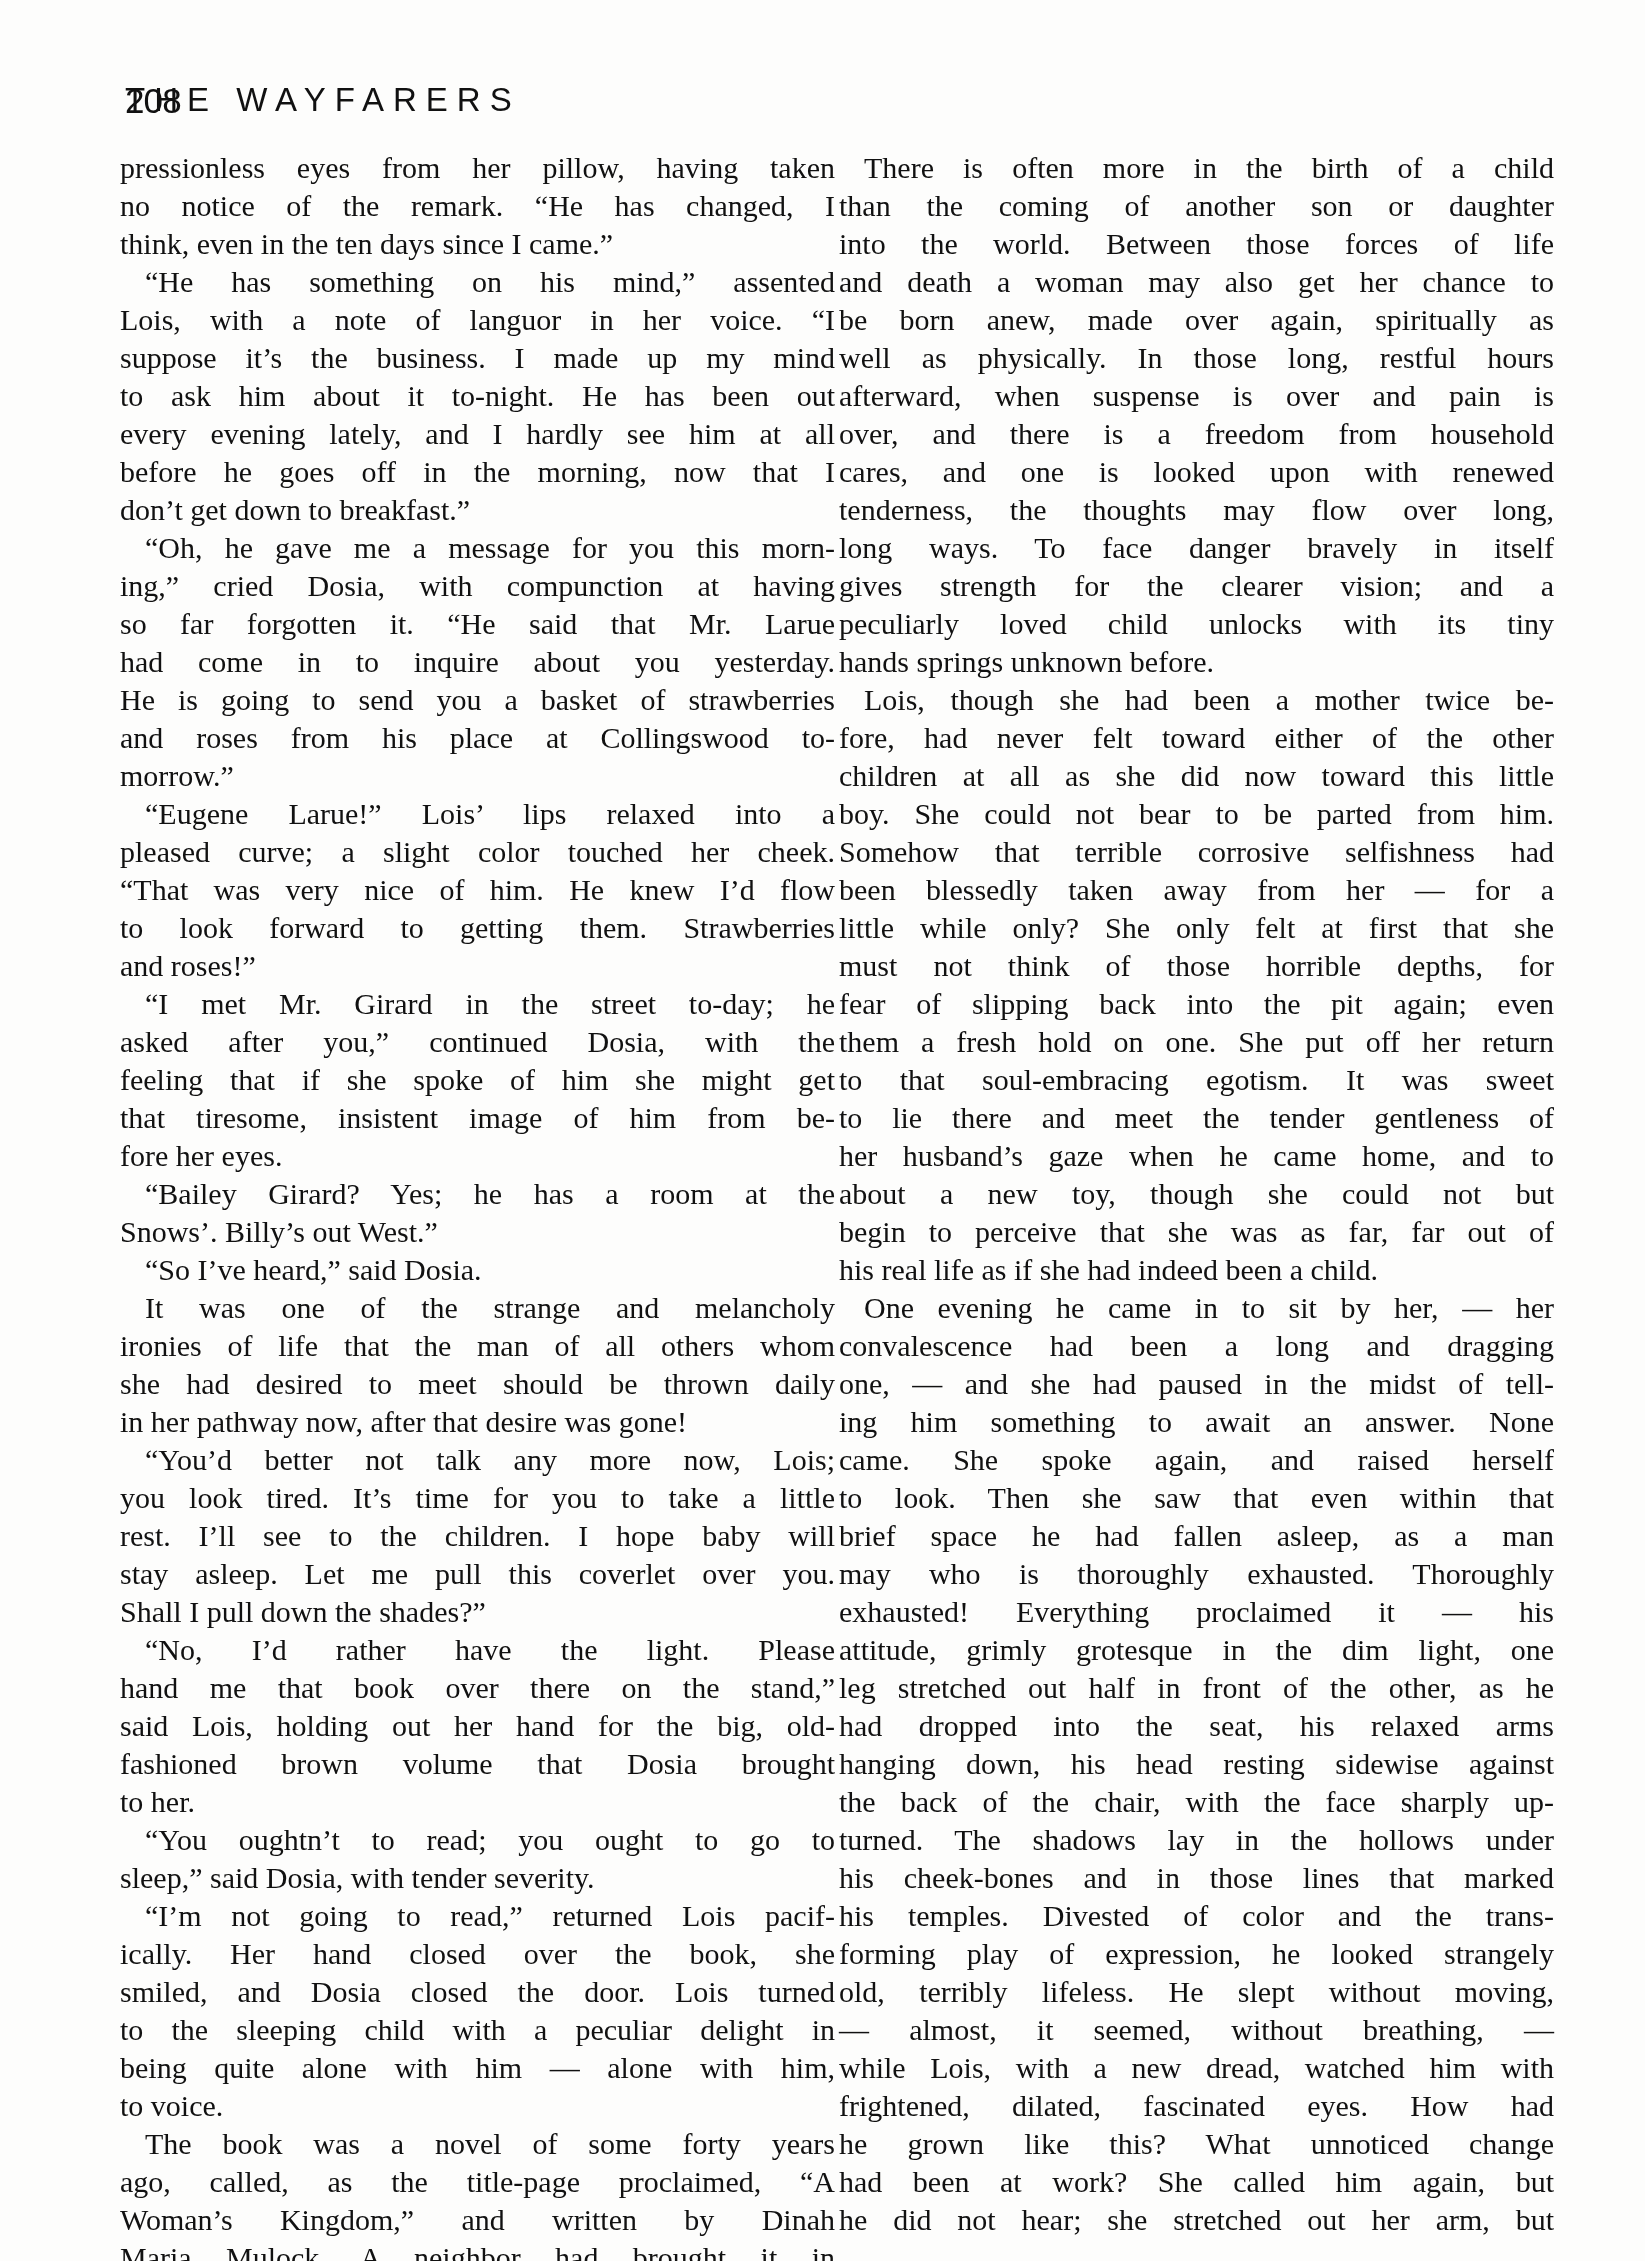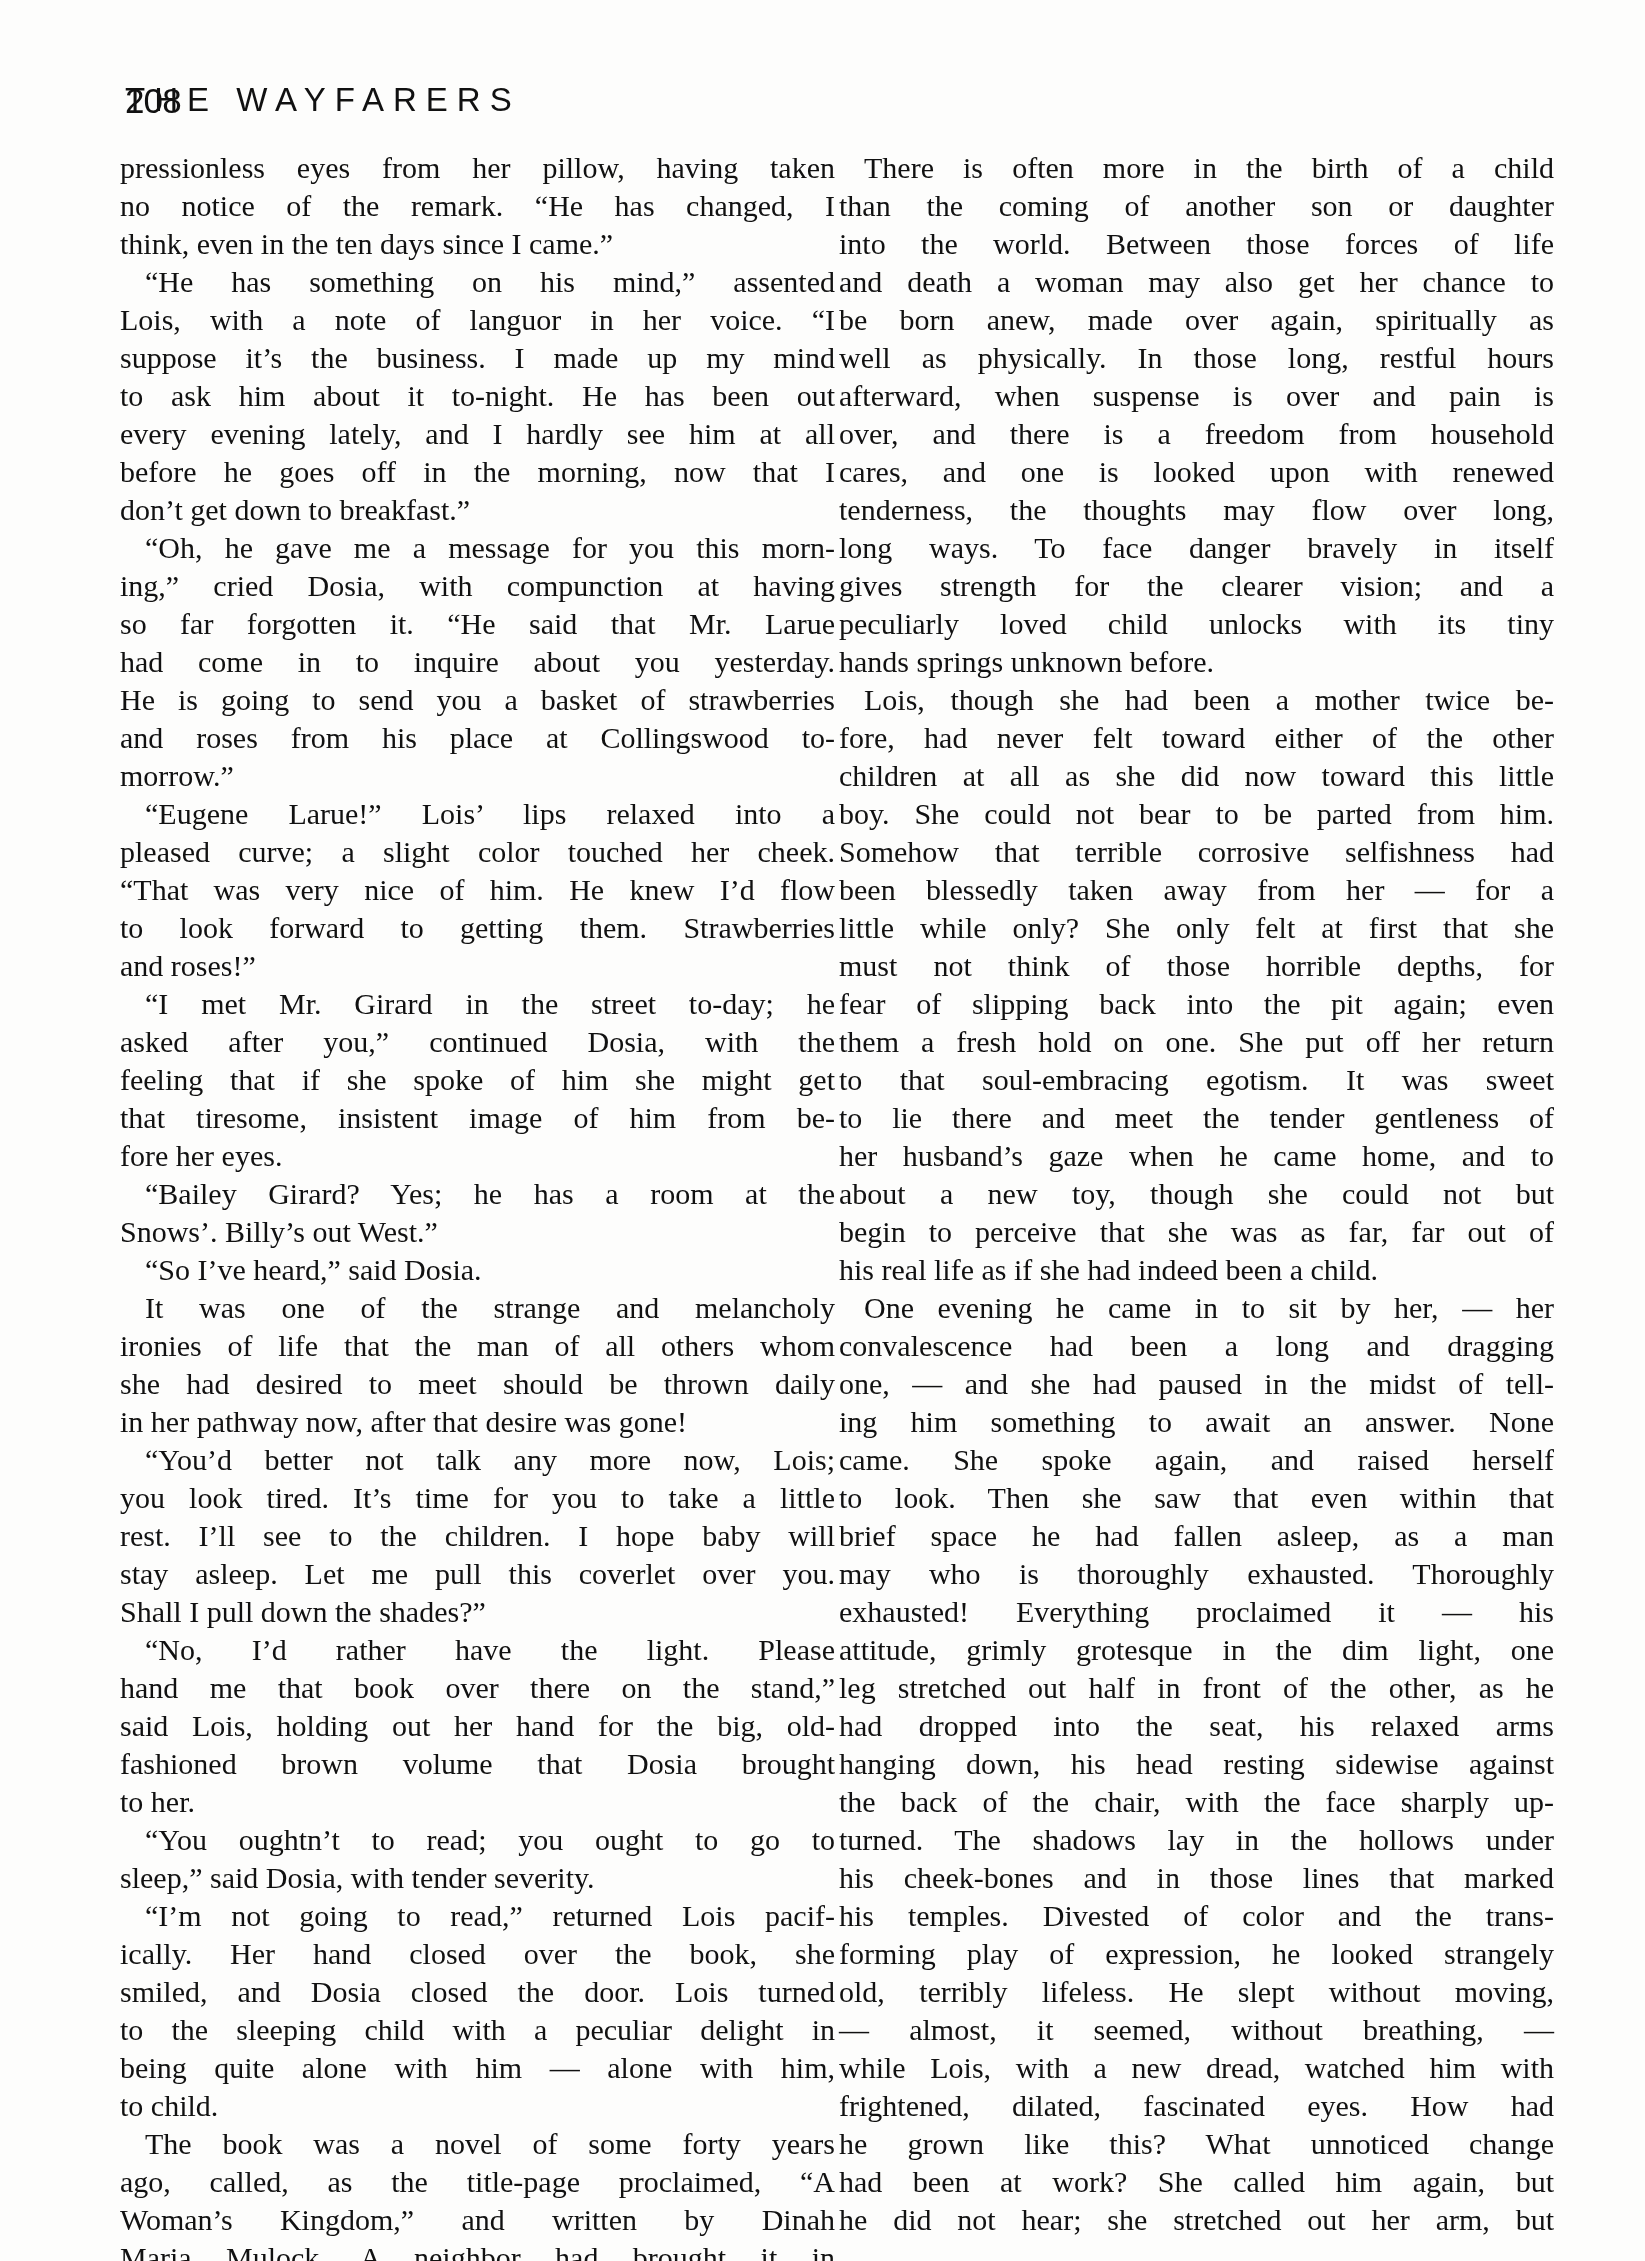--- a/index.html
+++ b/index.html
@@ -91,21 +91,21 @@
       <div>
         <span class="line indent">“You oughtn’t to read; you ought to go to</span>
         <span class="line last">sleep,” said Dosia, with tender severity.</span>
       </div>
       <div>
         <span class="line indent">“I’m not going to read,” returned Lois pacif-</span>
         <span class="line">ically.  Her hand closed over the book, she</span>
         <span class="line">smiled, and Dosia closed the door.  Lois turned</span>
         <span class="line">to the sleeping child with a peculiar delight in</span>
         <span class="line">being quite alone with him — alone with him,</span>
-        <span class="line last">to child.</span>
+        <span class="line last">to voice.</span>
       </div>
       <div>
         <span class="line indent">The book was a novel of some forty years</span>
         <span class="line">ago, called, as the title-page proclaimed, “A</span>
         <span class="line">Woman’s Kingdom,” and written by Dinah</span>
         <span class="line">Maria Mulock.  A neighbor had brought it in</span>
         <span class="line">to Lois during the first month of her convales-</span>
       </div>
     </div>
   <div class="col col-right" id="col-right">

